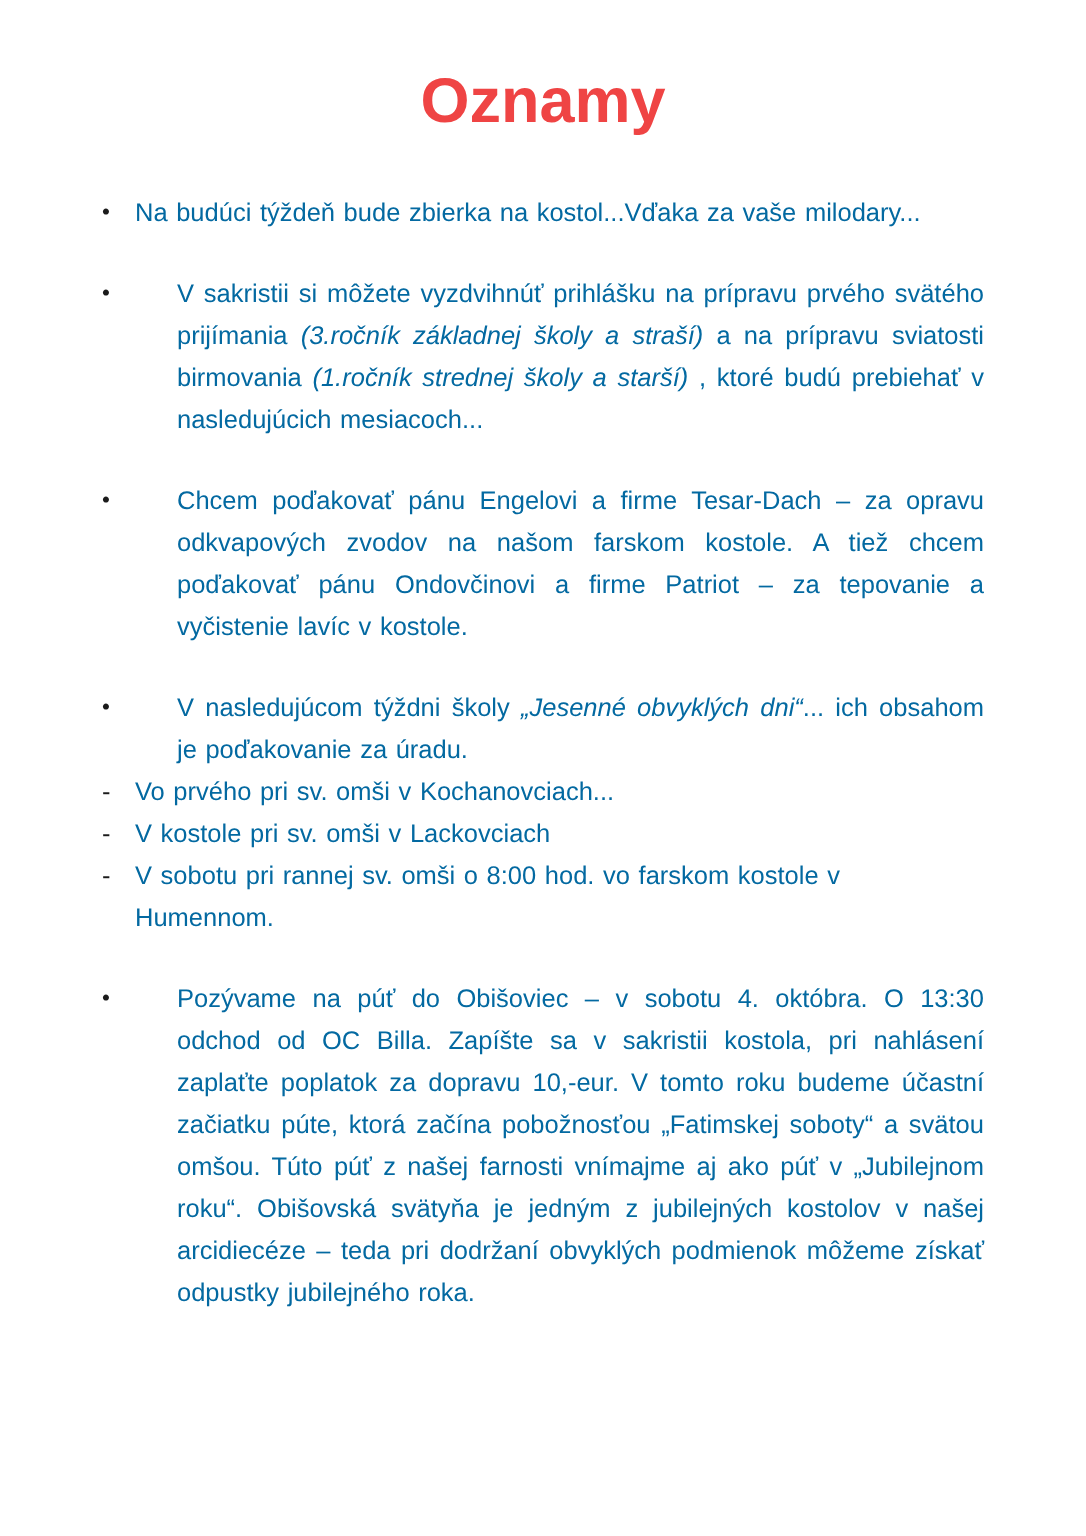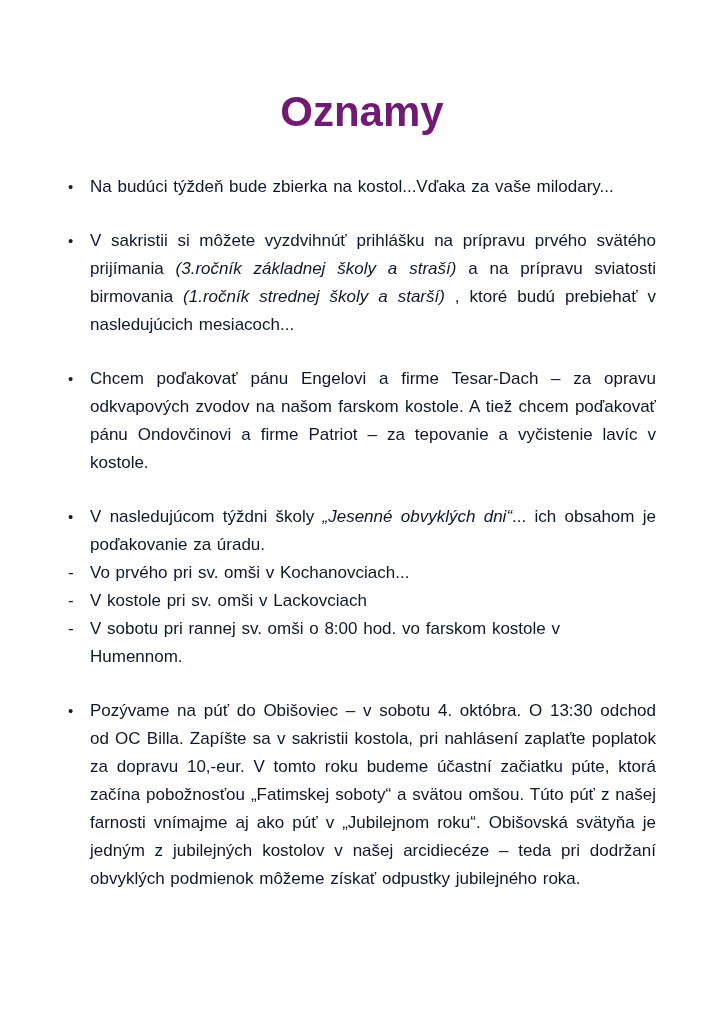--- a/index.html
+++ b/index.html
@@ -17,22 +17,21 @@
     background: #ffffff;
     position: relative;
   }
   .doc-title {
     padding-top: 46px;
     text-align: center;
     font-size: 42px;
     line-height: 1;
     font-weight: bold;
     letter-spacing: 0px;
-    color: #701a75;
-    margin-top: 45px;
+    color: #ef4444;
   }
   .content {
     margin: 40px 68px 0 68px; 
   }
   .item {
     display: flex;
     align-items: flex-start;
     margin-top: 26px;
   }
   .item:first-child { margin-top: 0; }
@@ -42,24 +41,24 @@
     width: 22px;
     font-size: 17px;
     line-height: 28px;
     color: #1b1b1b;
   }
   .item.bullet .marker { font-size: 15px; }
   .text {
     flex: 1 1 auto;
     font-size: 17px;
     line-height: 28px;
-    color: #0f172a;
+    color: #0369a1;
     word-spacing: 1px;
   }
-  .text.justify { text-align: justify; }
+  .text.justify { text-align: justify; margin-left: 28px; }
   .it { font-style: italic; }
 </style>
 </head>
 <body>
 
 <div class="page">
   <h1 class="doc-title">Oznamy</h1>
   <div class="content">
       <div class="item bullet">
         <span class="marker">•</span>

